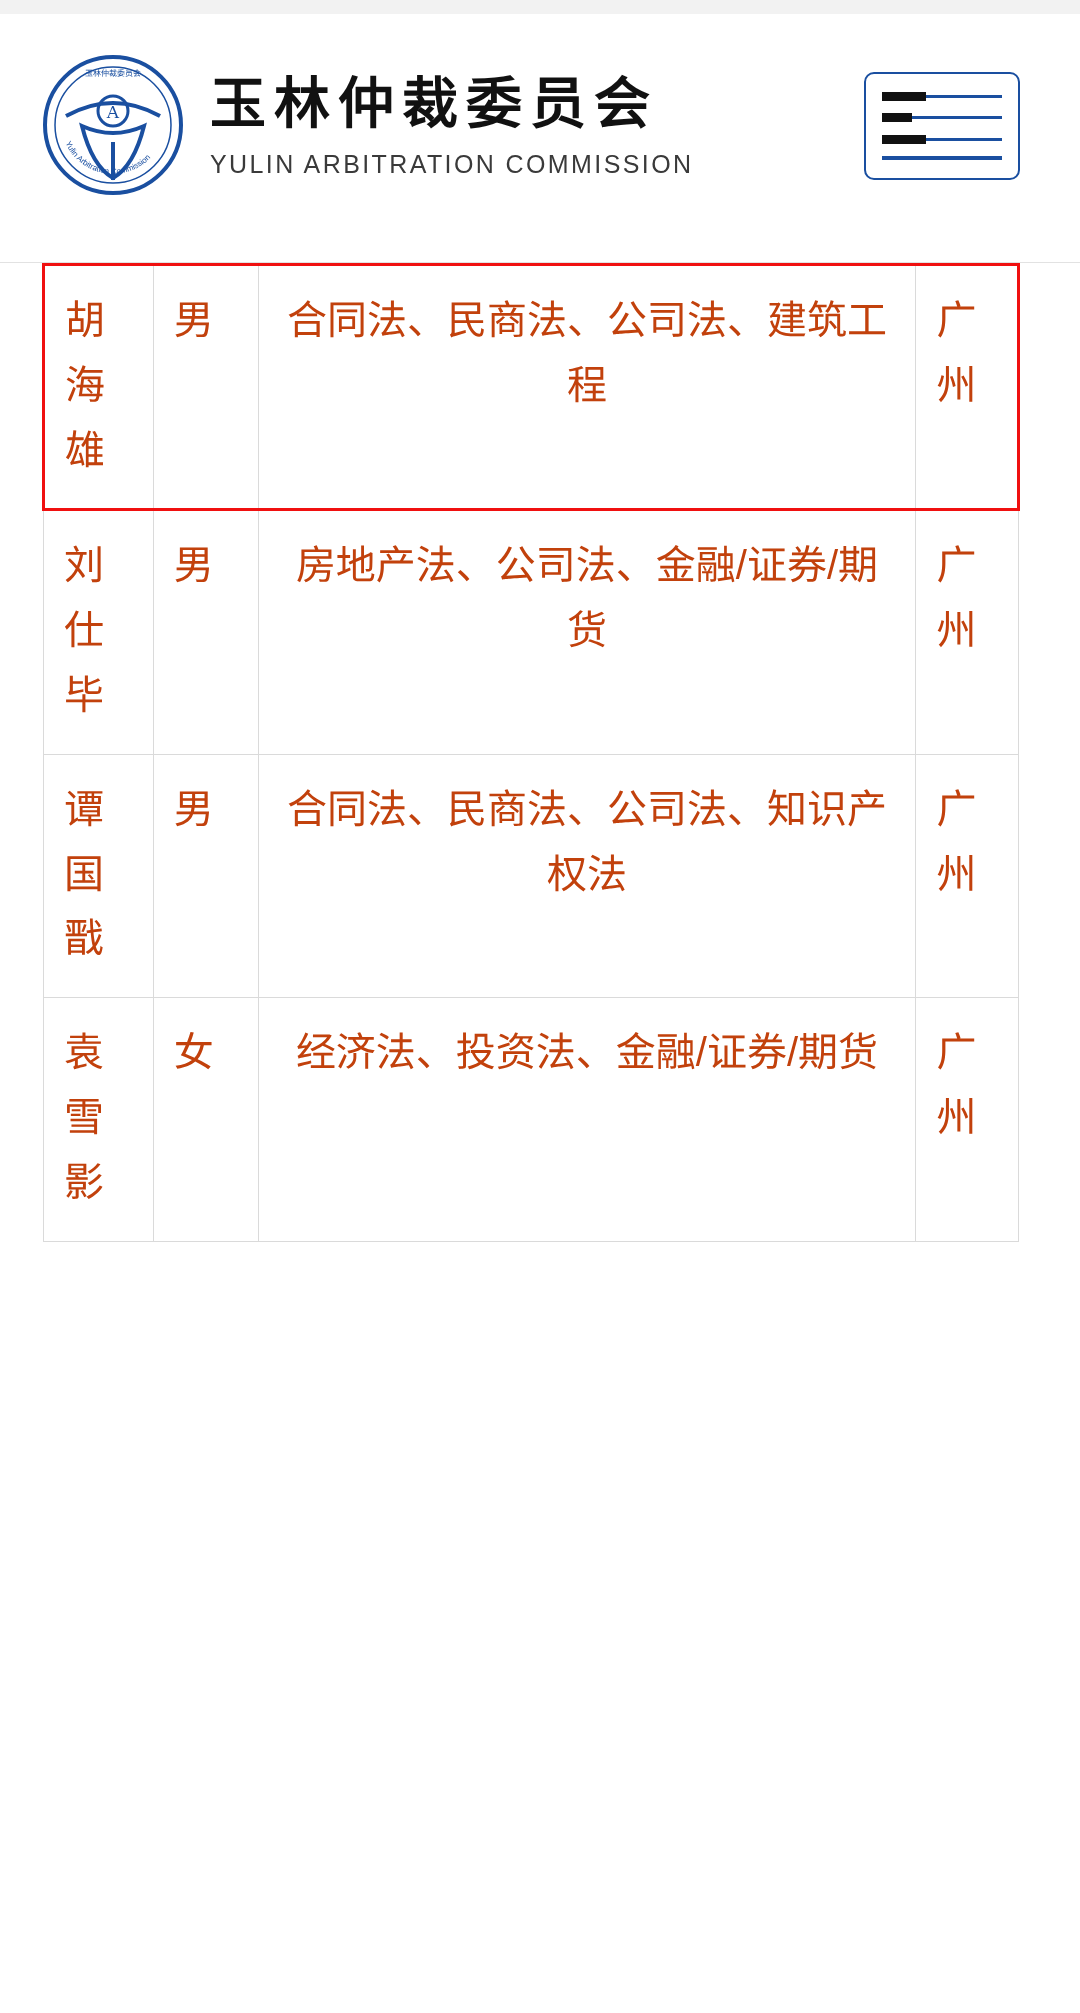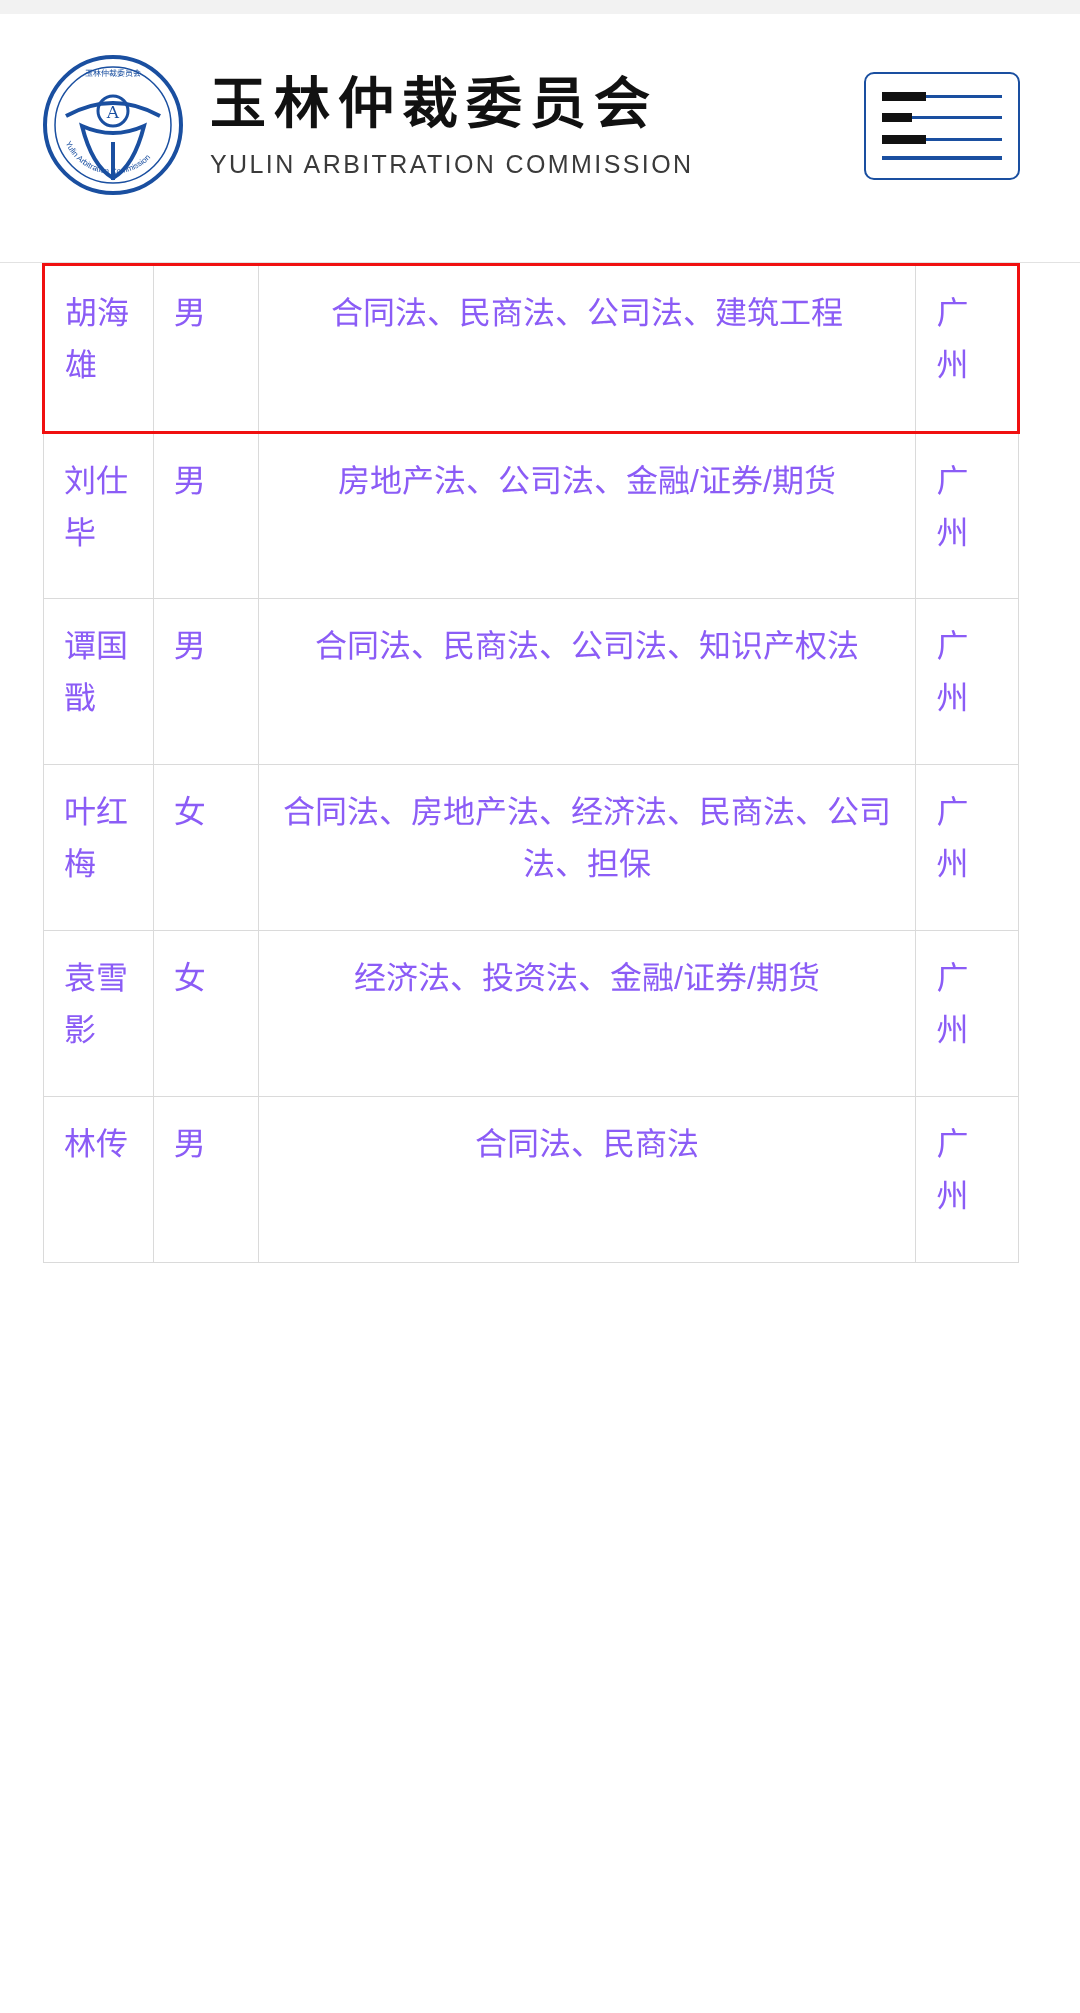--- a/index.html
+++ b/index.html
@@ -104,23 +104,23 @@
   table.arb {
     border-collapse: collapse;
     width: 978px;
     margin-left: 42px;
     table-layout: fixed;
   }
   table.arb td {
     border: 1px solid #dadada;
     vertical-align: top;
     padding: 22px 20px 26px 20px;
-    font-size: 32px;
+    font-size: 40px;
     line-height: 1.62;
-    color: #8b5cf6;
+    color: #c2410c;
     box-sizing: border-box;
   }
   td.c-name { width: 92px; padding-left: 24px; }
   td.c-sex  { width: 88px; text-align: left; }
   td.c-field{ width: 552px; text-align: center; }
   td.c-city { width: 86px; }
 
   tr.highlight td {
     border-top: 3px solid #f01010;
     border-bottom: 3px solid #f01010;
@@ -195,32 +195,20 @@
         <td class="c-field">房地产法、公司法、金融/证券/期货</td>
         <td class="c-city">广州</td>
       </tr>
       <tr class="row-h2">
         <td class="c-name">谭国戬</td>
         <td class="c-sex">男</td>
         <td class="c-field">合同法、民商法、公司法、知识产权法</td>
         <td class="c-city">广州</td>
       </tr>
       <tr class="row-h2">
-        <td class="c-name">叶红梅</td>
-        <td class="c-sex">女</td>
-        <td class="c-field">合同法、房地产法、经济法、民商法、公司法、担保</td>
-        <td class="c-city">广州</td>
-      </tr>
-      <tr class="row-h2">
         <td class="c-name">袁雪影</td>
         <td class="c-sex">女</td>
         <td class="c-field">经济法、投资法、金融/证券/期货</td>
         <td class="c-city">广州</td>
       </tr>
-      <tr class="row-h3">
-        <td class="c-name">林传</td>
-        <td class="c-sex">男</td>
-        <td class="c-field">合同法、民商法</td>
-        <td class="c-city">广州</td>
-      </tr>
     </tbody>
   </table>
 </div>
 
 </body></html>

